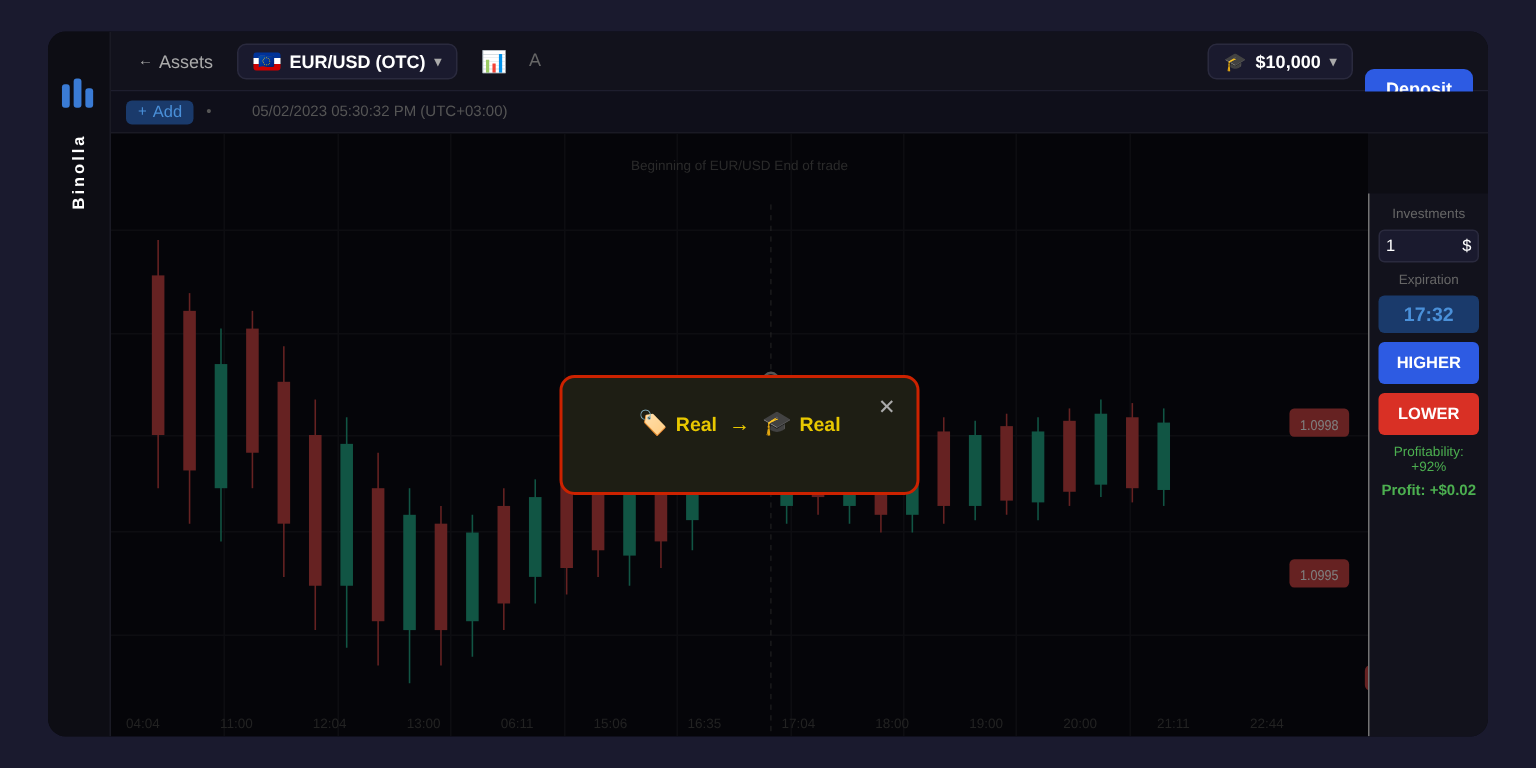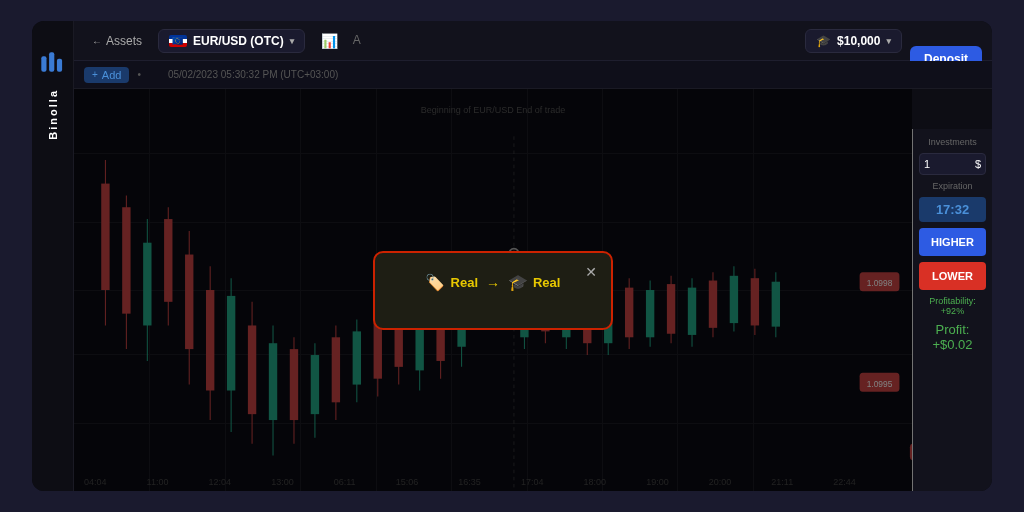--- a/index.html
+++ b/index.html
@@ -256,22 +256,22 @@
       cursor: pointer;
       text-align: center;
     }
     .profit-text {
       color: #4caf50;
       font-size: 9px;
       text-align: center;
     }
     .profit-amount {
       color: #4caf50;
-      font-size: 13px;
-      font-weight: 400;
+      font-size: 10px;
+      font-weight: 700;
       text-align: center;
     }
 
     
     .modal-overlay {
       position: absolute;
       top: 0; left: 0; right: 0; bottom: 0;
       background: rgba(0,0,0,0.5);
       display: flex;
       align-items: center;

